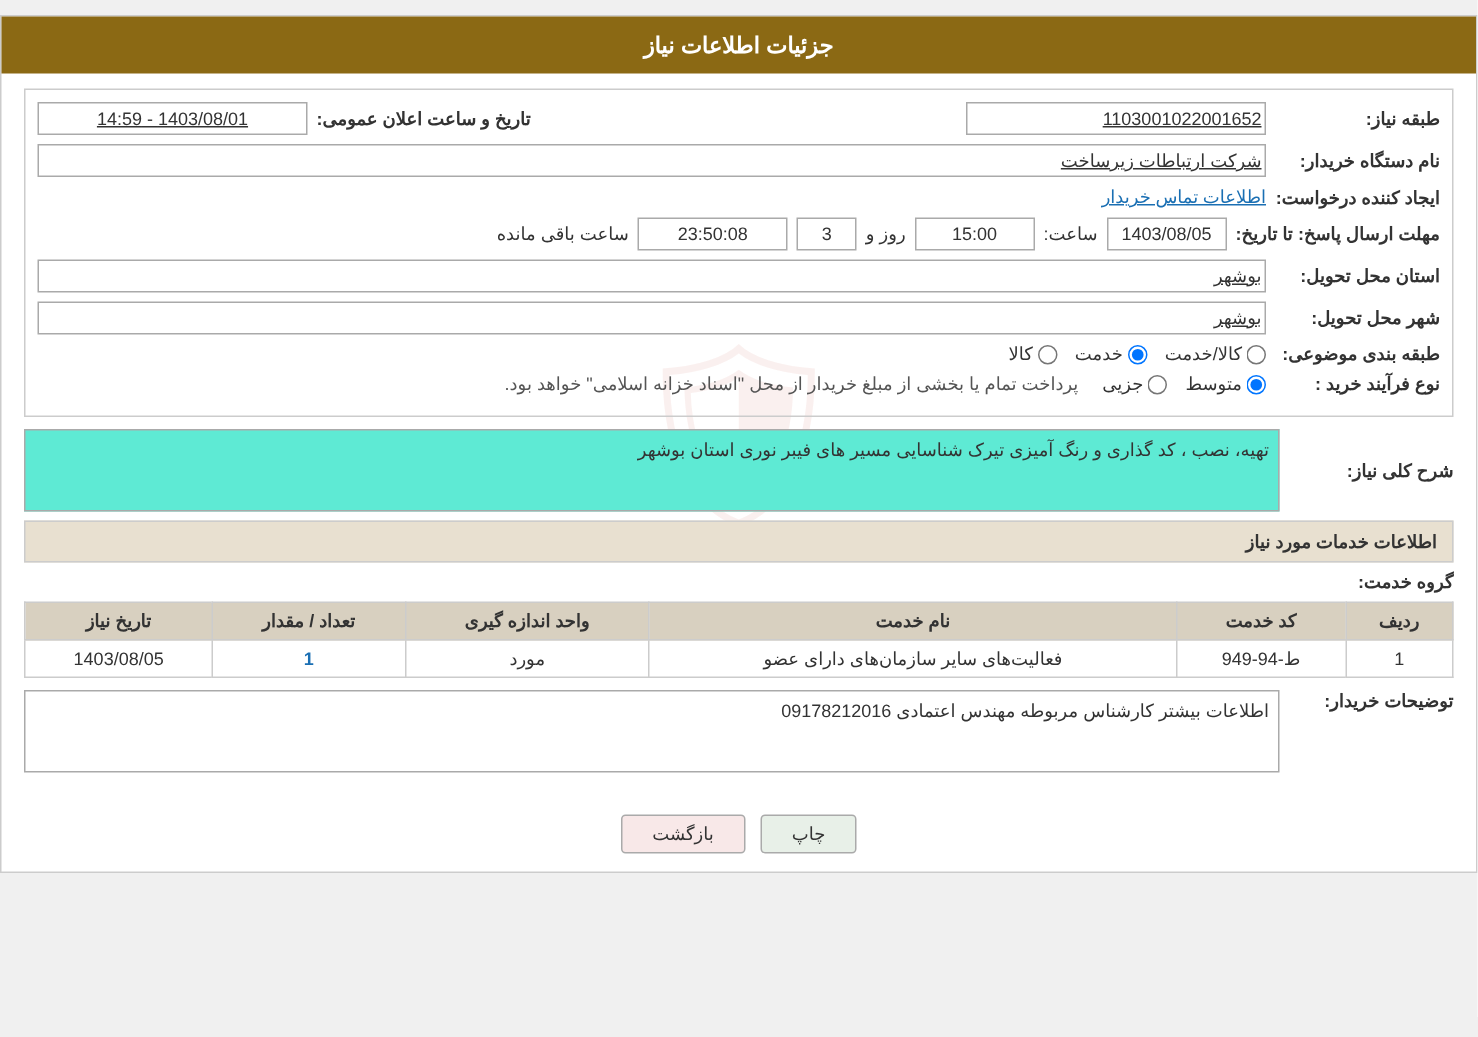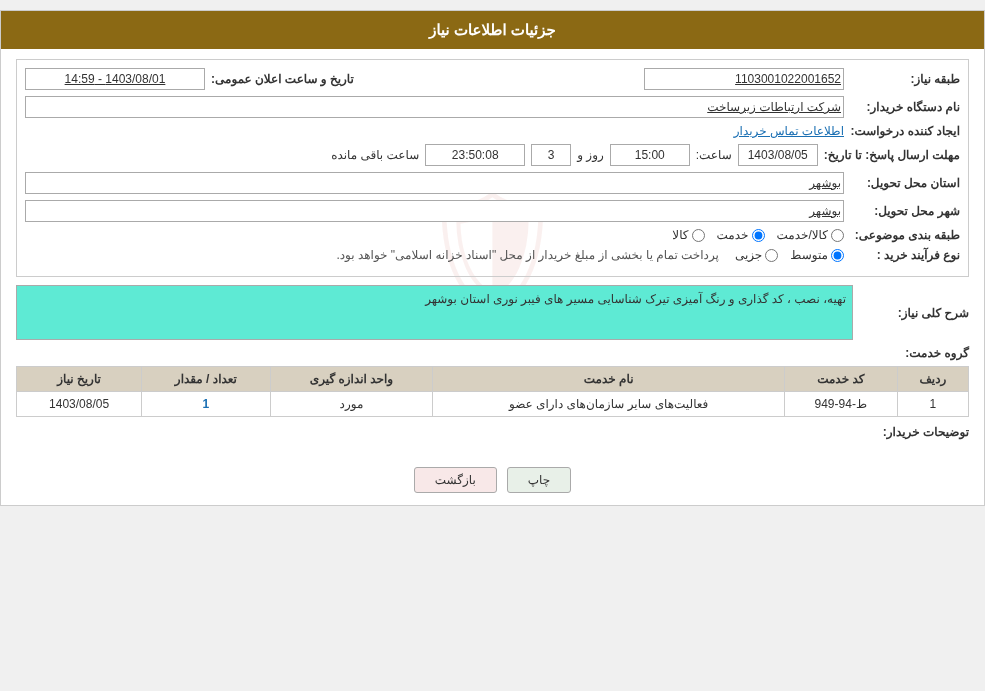--- a/index.html
+++ b/index.html
@@ -52,20 +52,21 @@
       min-height: 22px;
       flex: 1;
       text-align: right;
       text-decoration: underline;
     }
     .link-text {
       color: #1a6fb3;
       text-decoration: underline;
       cursor: pointer;
       white-space: nowrap;
+      font-family: Liberation Serif, serif;
     }
     .section-title {
       background: #e8e0d0;
       border: 1px solid #ccc;
       padding: 6px 10px;
       font-weight: bold;
       margin-bottom: 6px;
       text-align: right;
     }
     .radio-group {
@@ -238,20 +239,21 @@
         <span style="color:#555; margin-right:10px;margin-left:36px;">پرداخت تمام یا بخشی از مبلغ خریدار از محل "اسناد خزانه اسلامی" خواهد بود.</span>
       </div>
 
     </div>
 
     <div class="row z1">
       <span class="label" style="font-weight:bold; min-width:110px;">شرح کلی نیاز:</span>
       <div style="flex:1; border:1px solid #aaa; background:#5eead4; padding:6px; min-height:55px; text-align:right;">تهیه، نصب ، کد گذاری و رنگ آمیزی تیرک شناسایی مسیر های فیبر نوری استان بوشهر</div>
     </div>
 
+    <div class="section-title z1">اطلاعات خدمات مورد نیاز</div>
 
     <div class="row z1">
       <span class="label">گروه خدمت:</span>
     </div>
 
     <table class="service-table z1">
       <thead>
         <tr>
           <th>ردیف</th>
           <th>کد خدمت</th>
@@ -268,20 +270,21 @@
       <td>فعالیت‌های سایر سازمان‌های دارای عضو</td>
       <td>مورد</td>
       <td class="blue-text">1</td>
       <td>1403/08/05</td>
     </tr>
         </tbody>
     </table>
 
     <div class="row z1" style="align-items:flex-start;">
       <span class="label">توضیحات خریدار:</span>
+      <div style="flex:1; border:1px solid #aaa; background:#fff; padding:6px; min-height:55px; text-align:right;">اطلاعات بیشتر کارشناس مربوطه مهندس اعتمادی 09178212016</div>
     </div>
 
   </div>
 
   <div class="bottom-buttons">
     <button class="btn btn-print">چاپ</button>
     <button class="btn btn-back">بازگشت</button>
   </div>
 </div>
 

